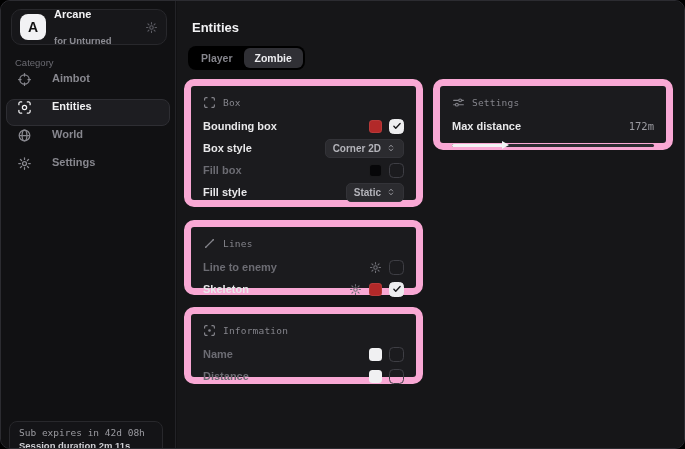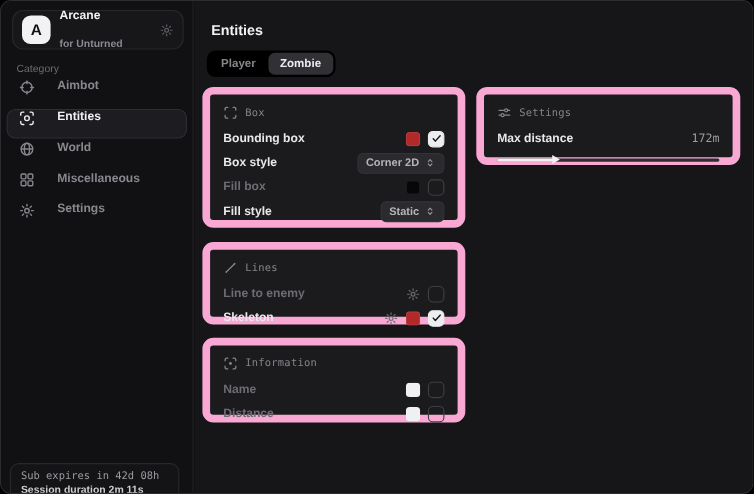--- a/index.html
+++ b/index.html
@@ -188,28 +188,20 @@
         <span class="nicon">
             <svg viewBox="0 0 24 24">
               <use href="#i-globe"></use>
             </svg>
           </span>
         <span>World</span>
       </div>
       <div class="nav-item">
         <span class="nicon">
             <svg viewBox="0 0 24 24">
-              <use href="#i-grid"></use>
-            </svg>
-          </span>
-        <span>Miscellaneous</span>
-      </div>
-      <div class="nav-item">
-        <span class="nicon">
-            <svg viewBox="0 0 24 24">
               <use href="#i-gear"></use>
             </svg>
           </span>
         <span>Settings</span>
       </div>
     </div>
 
     <div class="sub-card">
       <div class="sub-line1 mono">Sub expires in 42d 08h</div>
       <div class="sub-line2">Session duration 2m 11s</div>

